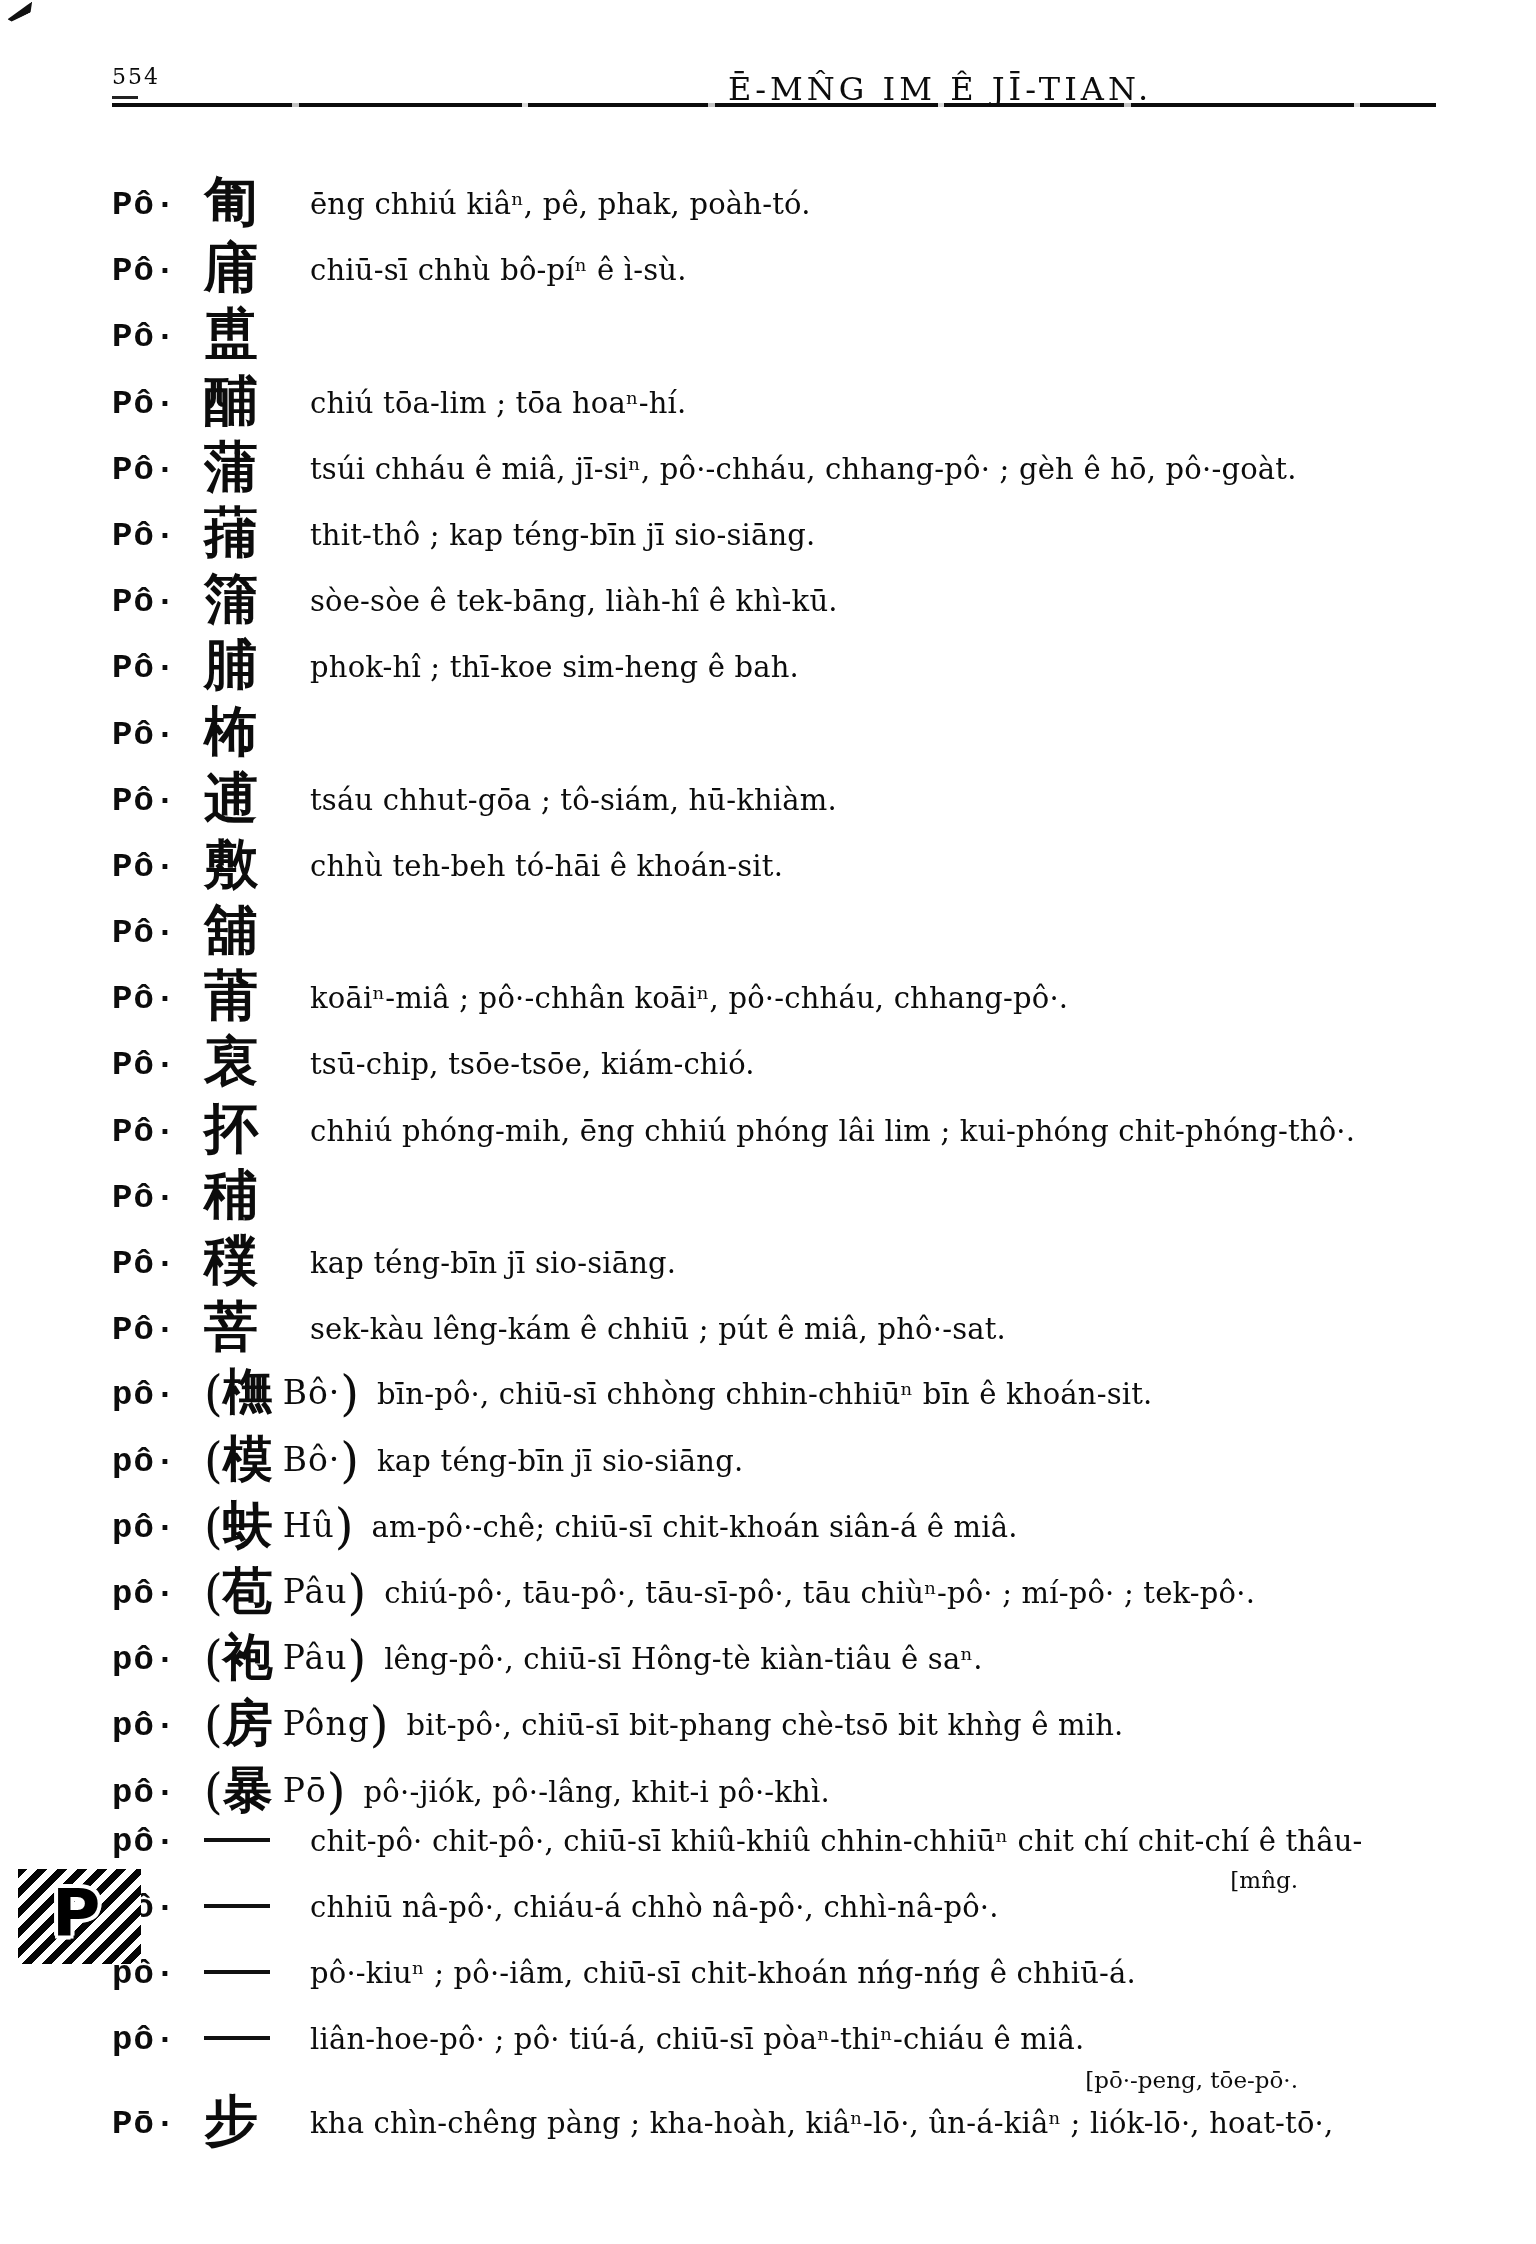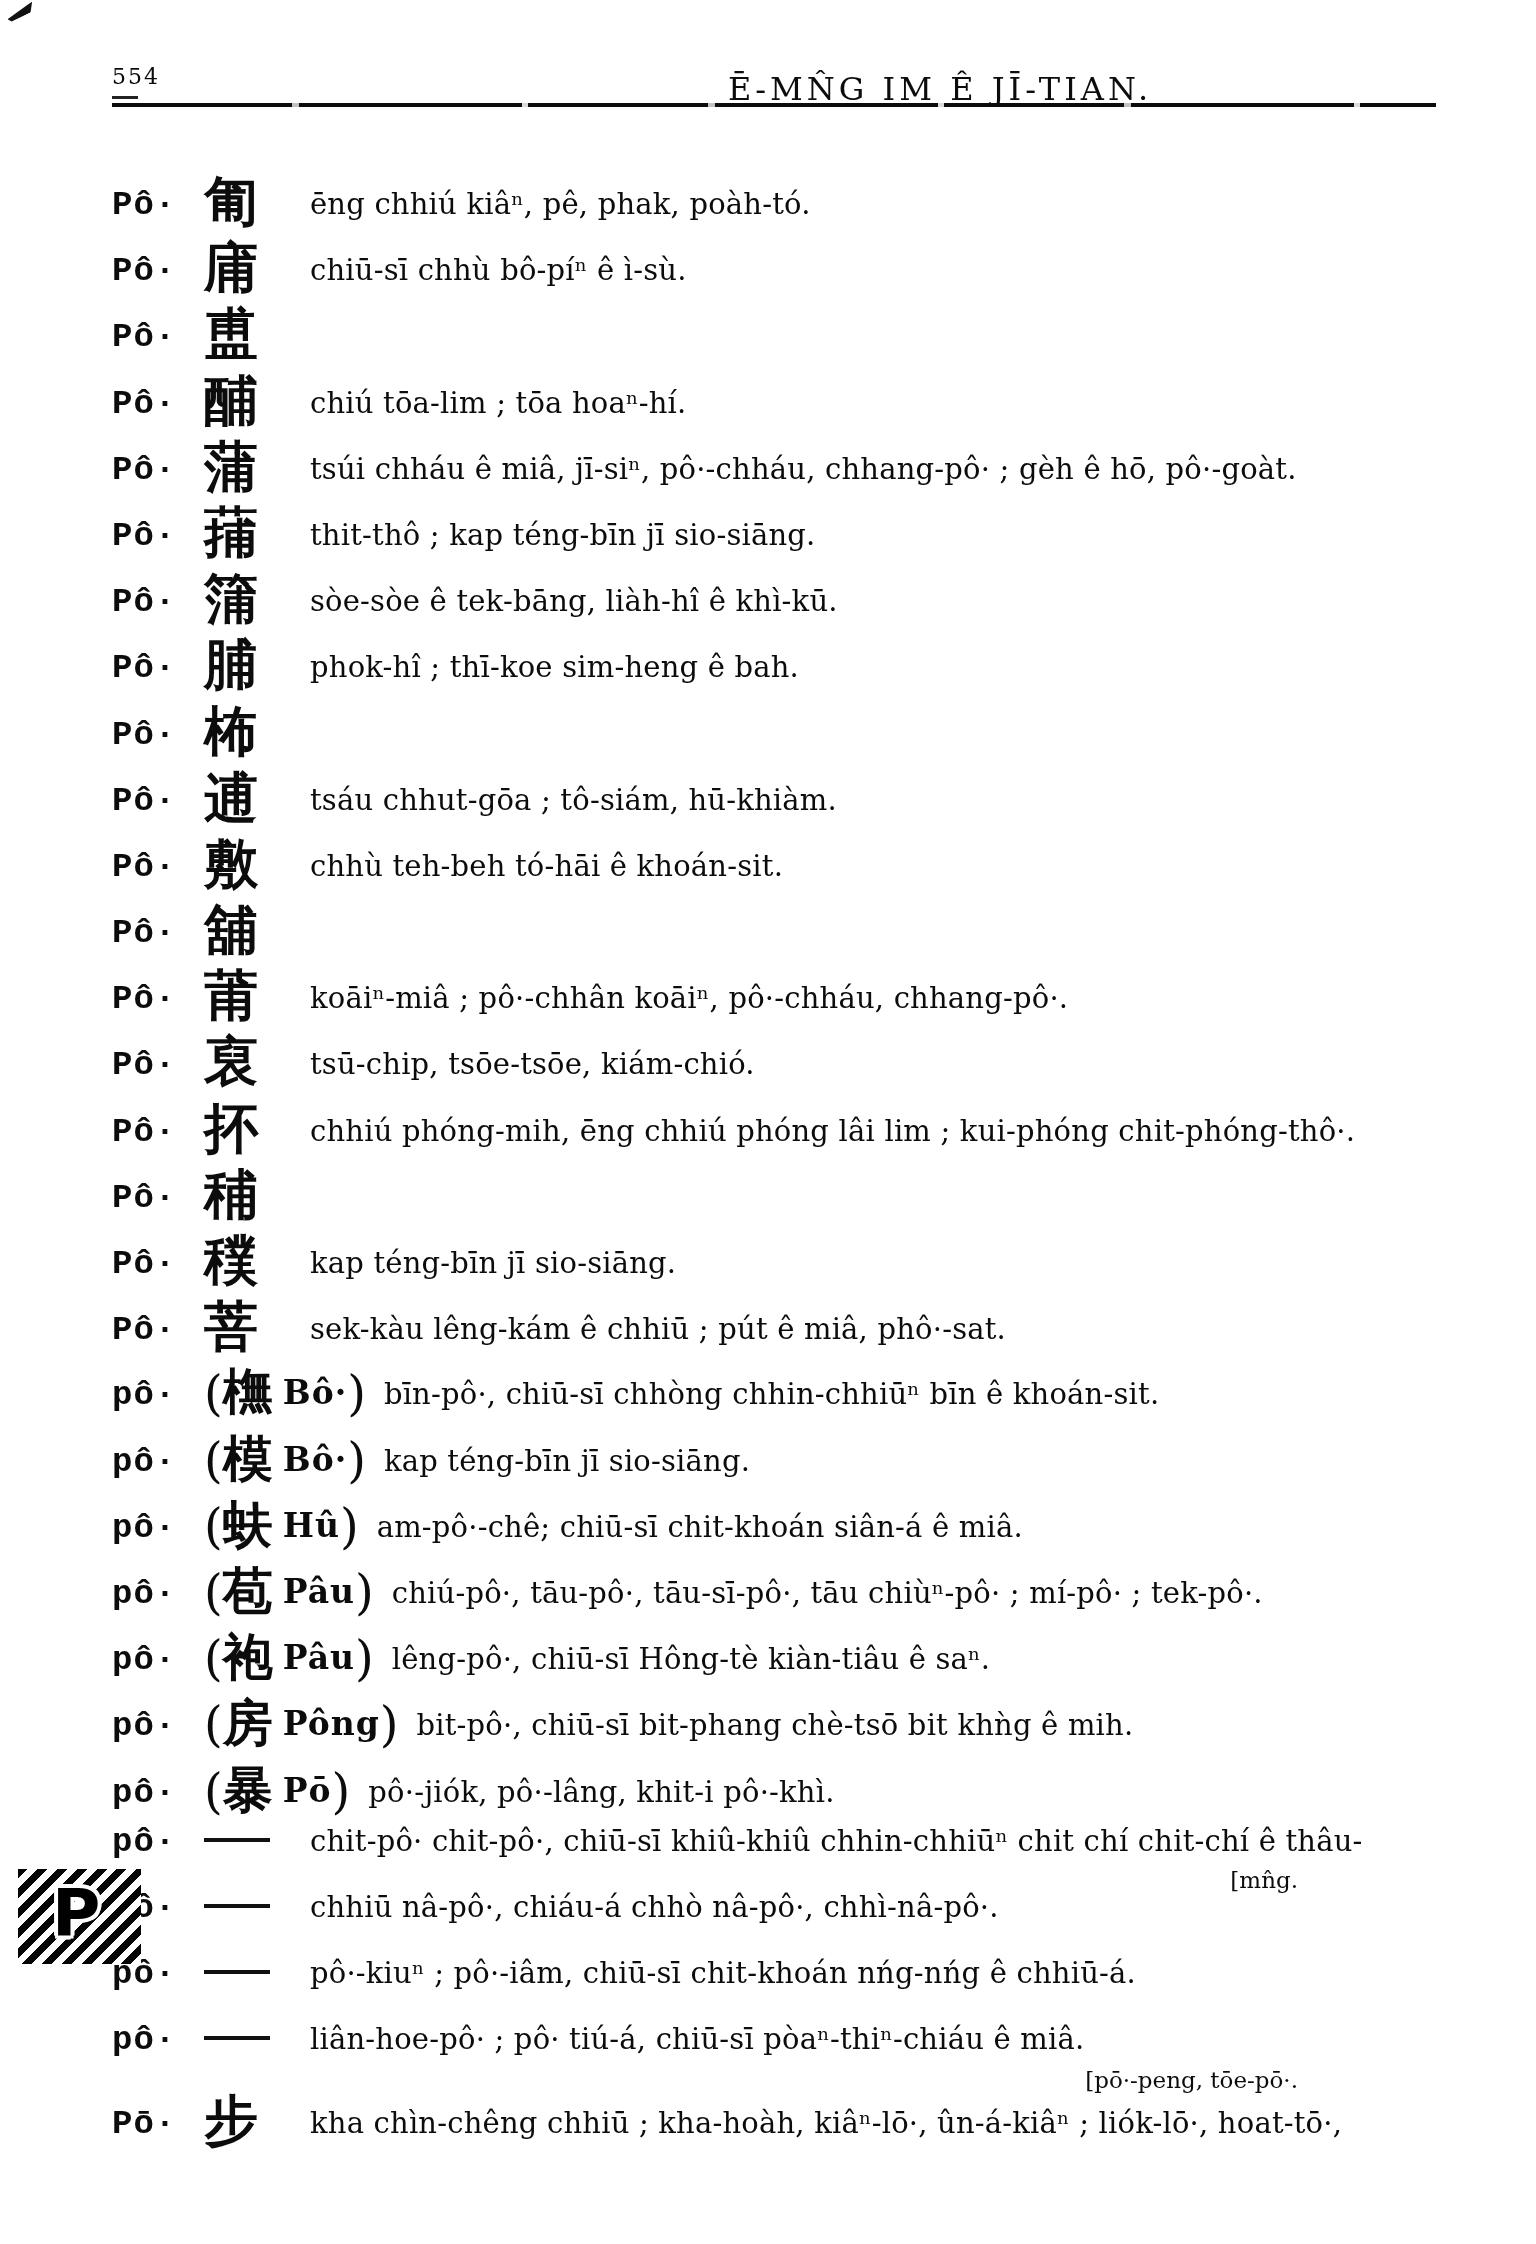--- a/index.html
+++ b/index.html
@@ -20,21 +20,21 @@
   .entry{position:relative;height:66.2px;display:flex;align-items:baseline;}
   .headword{flex:0 0 92px;font-size:34px;font-weight:700;letter-spacing:1px;
             font-stretch:condensed;white-space:nowrap;font-family:Liberation Mono, monospace;}
   .char{flex:0 0 106px;font-size:54px;line-height:1;position:relative;top:6px;
         font-weight:600;letter-spacing:0;}
   .dash{flex:0 0 106px;position:relative;}
   .dash::before{content:"";position:absolute;left:0;bottom:9px;width:66px;height:4px;background:#111;}
   .paren{flex:0 0 auto;margin-right:18px;white-space:nowrap;}
   .pn{font-size:48px;font-weight:400;position:relative;top:6px;}
   .p-char{font-size:50px;line-height:1;position:relative;top:5px;font-weight:600;}
-  .p-read{font-size:33px;font-weight:700;margin-left:10px;letter-spacing:1px;}
+  .p-read{font-size:33px;font-weight:400;margin-left:10px;letter-spacing:1px;}
   .definition{flex:1 1 auto;font-size:29px;letter-spacing:.2px;white-space:nowrap;}
   .carry{position:absolute;right:146px;font-size:23px;white-space:nowrap;}
   .carry.below{top:44px;}
   .carry.above{top:-20px;}
   
   .index-tab{position:absolute;left:18px;top:1869px;width:123px;height:95px;
      background:repeating-linear-gradient(135deg,#050505 0 7px,#ffffff 7px 14px);}
   .index-tab .tab-letter{position:absolute;left:34px;top:50%;transform:translateY(-54%);
      font-family:"DejaVu Sans","Liberation Sans",sans-serif;font-weight:800;font-size:66px;color:#000;
      text-shadow:-4px 0 0 #fff,4px 0 0 #fff,0 -4px 0 #fff,0 4px 0 #fff,
@@ -252,21 +252,21 @@
 
     <span class="dash"></span>
 
     <span class="definition">liân-hoe-pô· ; pô· tiú-á, chiū-sī pòaⁿ-thiⁿ-chiáu ê miâ.</span>
 
   </div>
       <div class="entry">
     <span class="headword">Pō·</span>
     <span class="char">步</span>
 
-    <span class="definition">kha chìn-chêng chhiū ; kha-hoàh, kiâⁿ-lō·, ûn-á-kiâⁿ ; liók-lō·, hoat-tō·,</span>
+    <span class="definition">kha chìn-chêng pàng ; kha-hoàh, kiâⁿ-lō·, ûn-á-kiâⁿ ; liók-lō·, hoat-tō·,</span>
     <span class="carry above">[pō·-peng, tōe-pō·.</span>
   </div>
     </div>
 
   <div class="index-tab">
     <span class="tab-letter">P</span>
   </div>
 
 </div>
 

